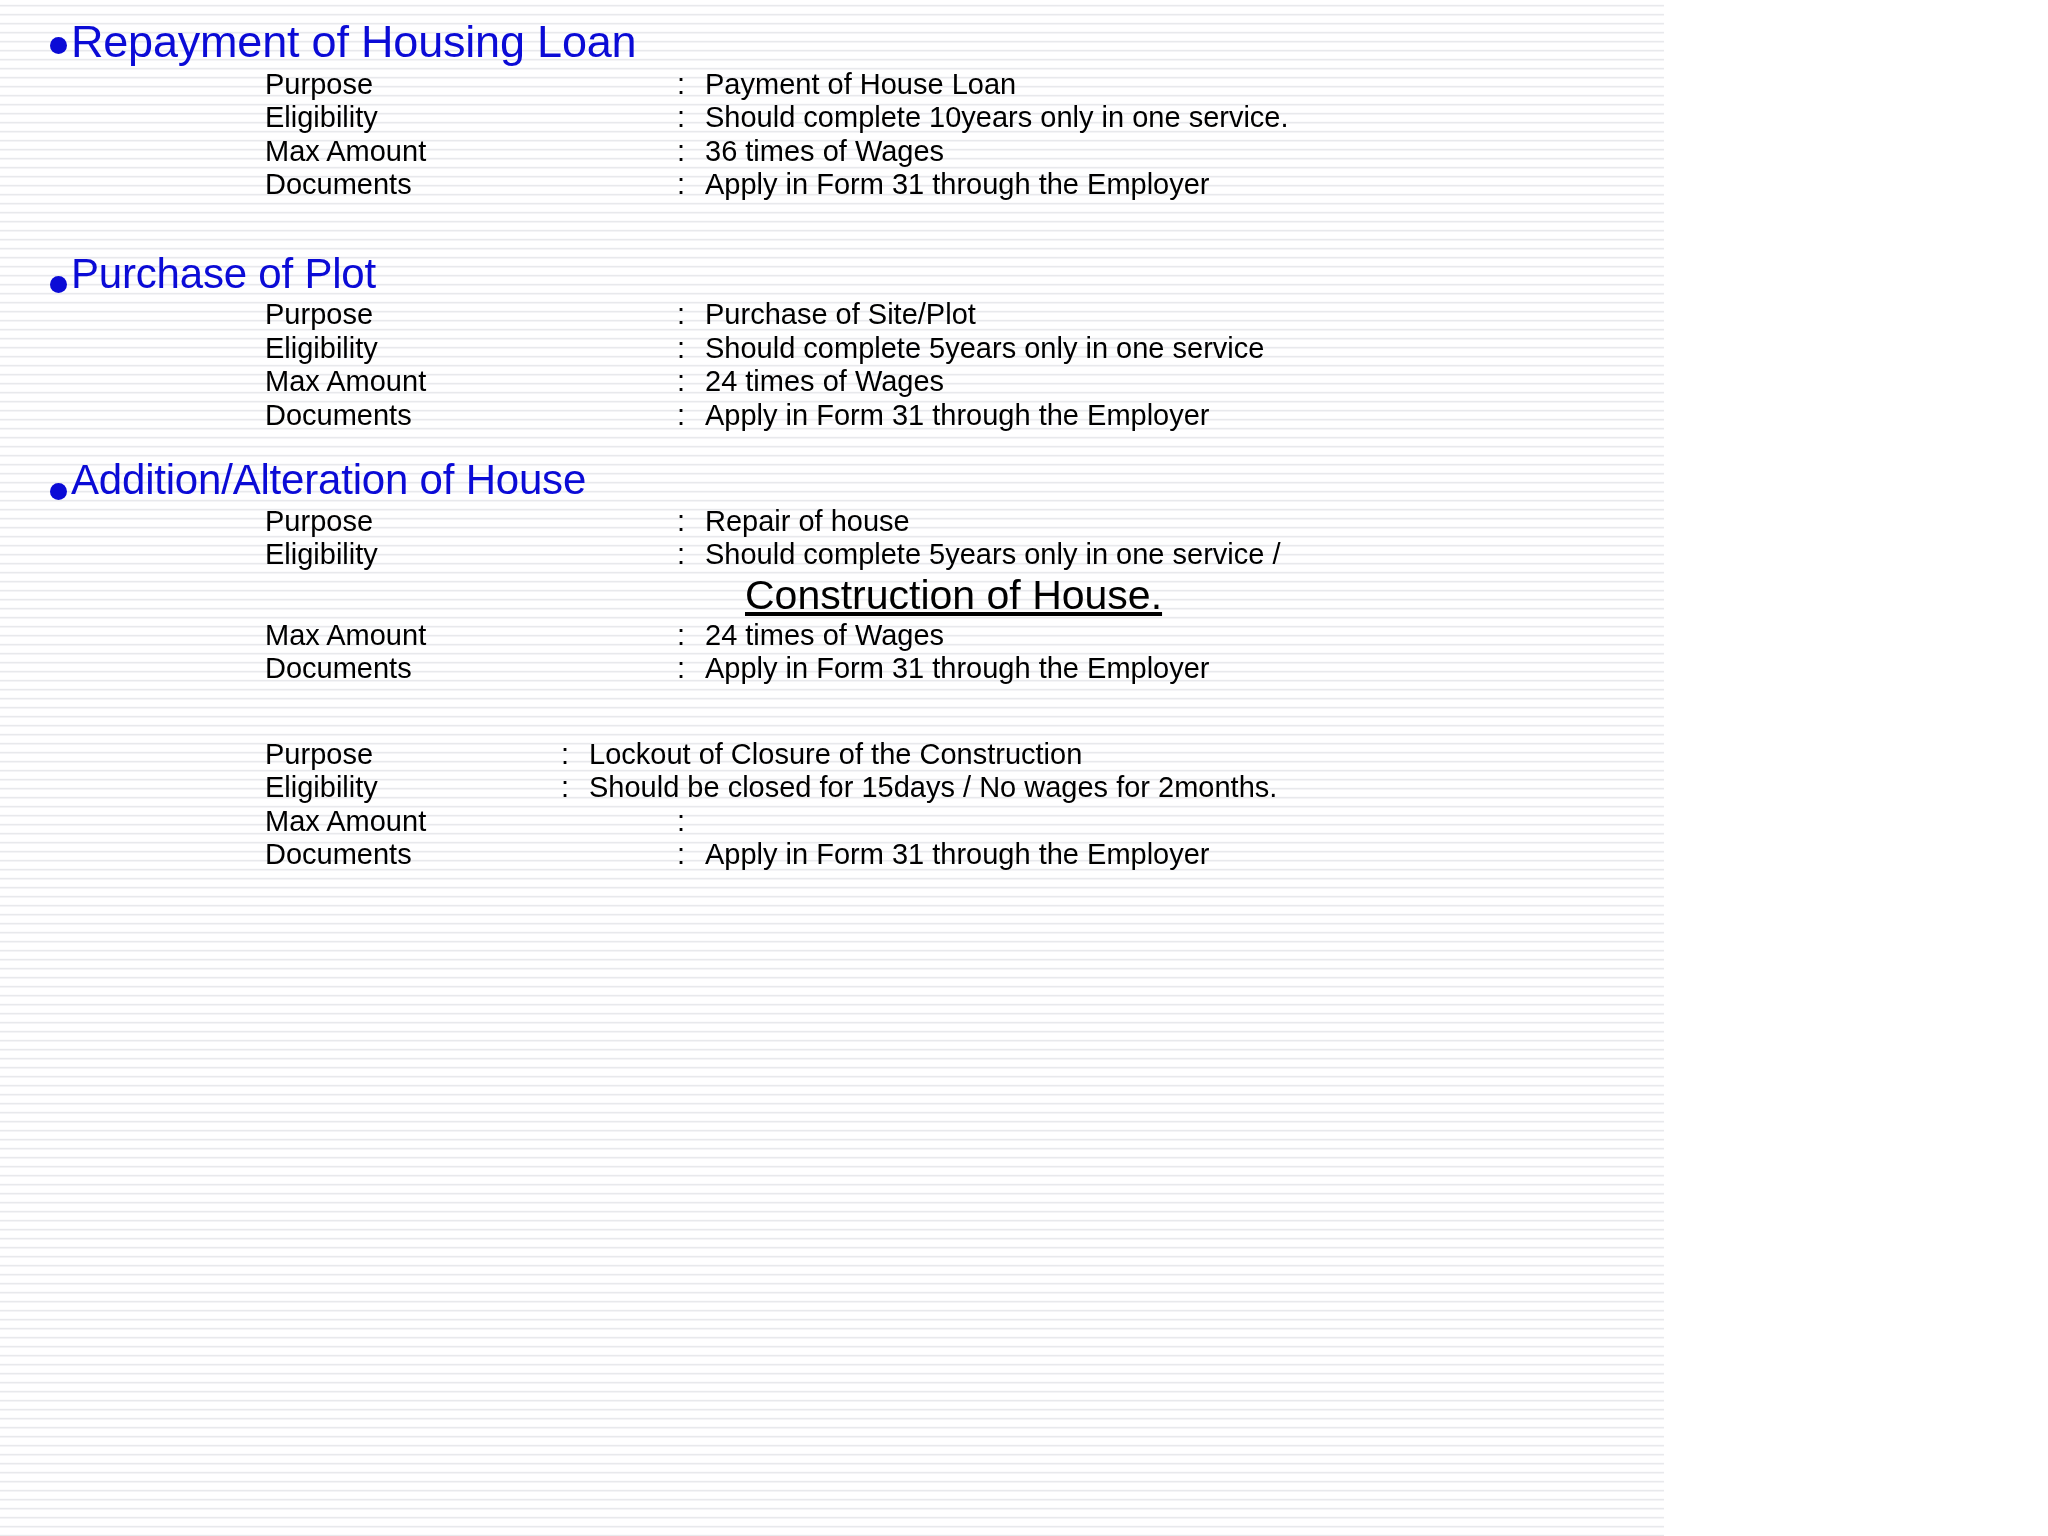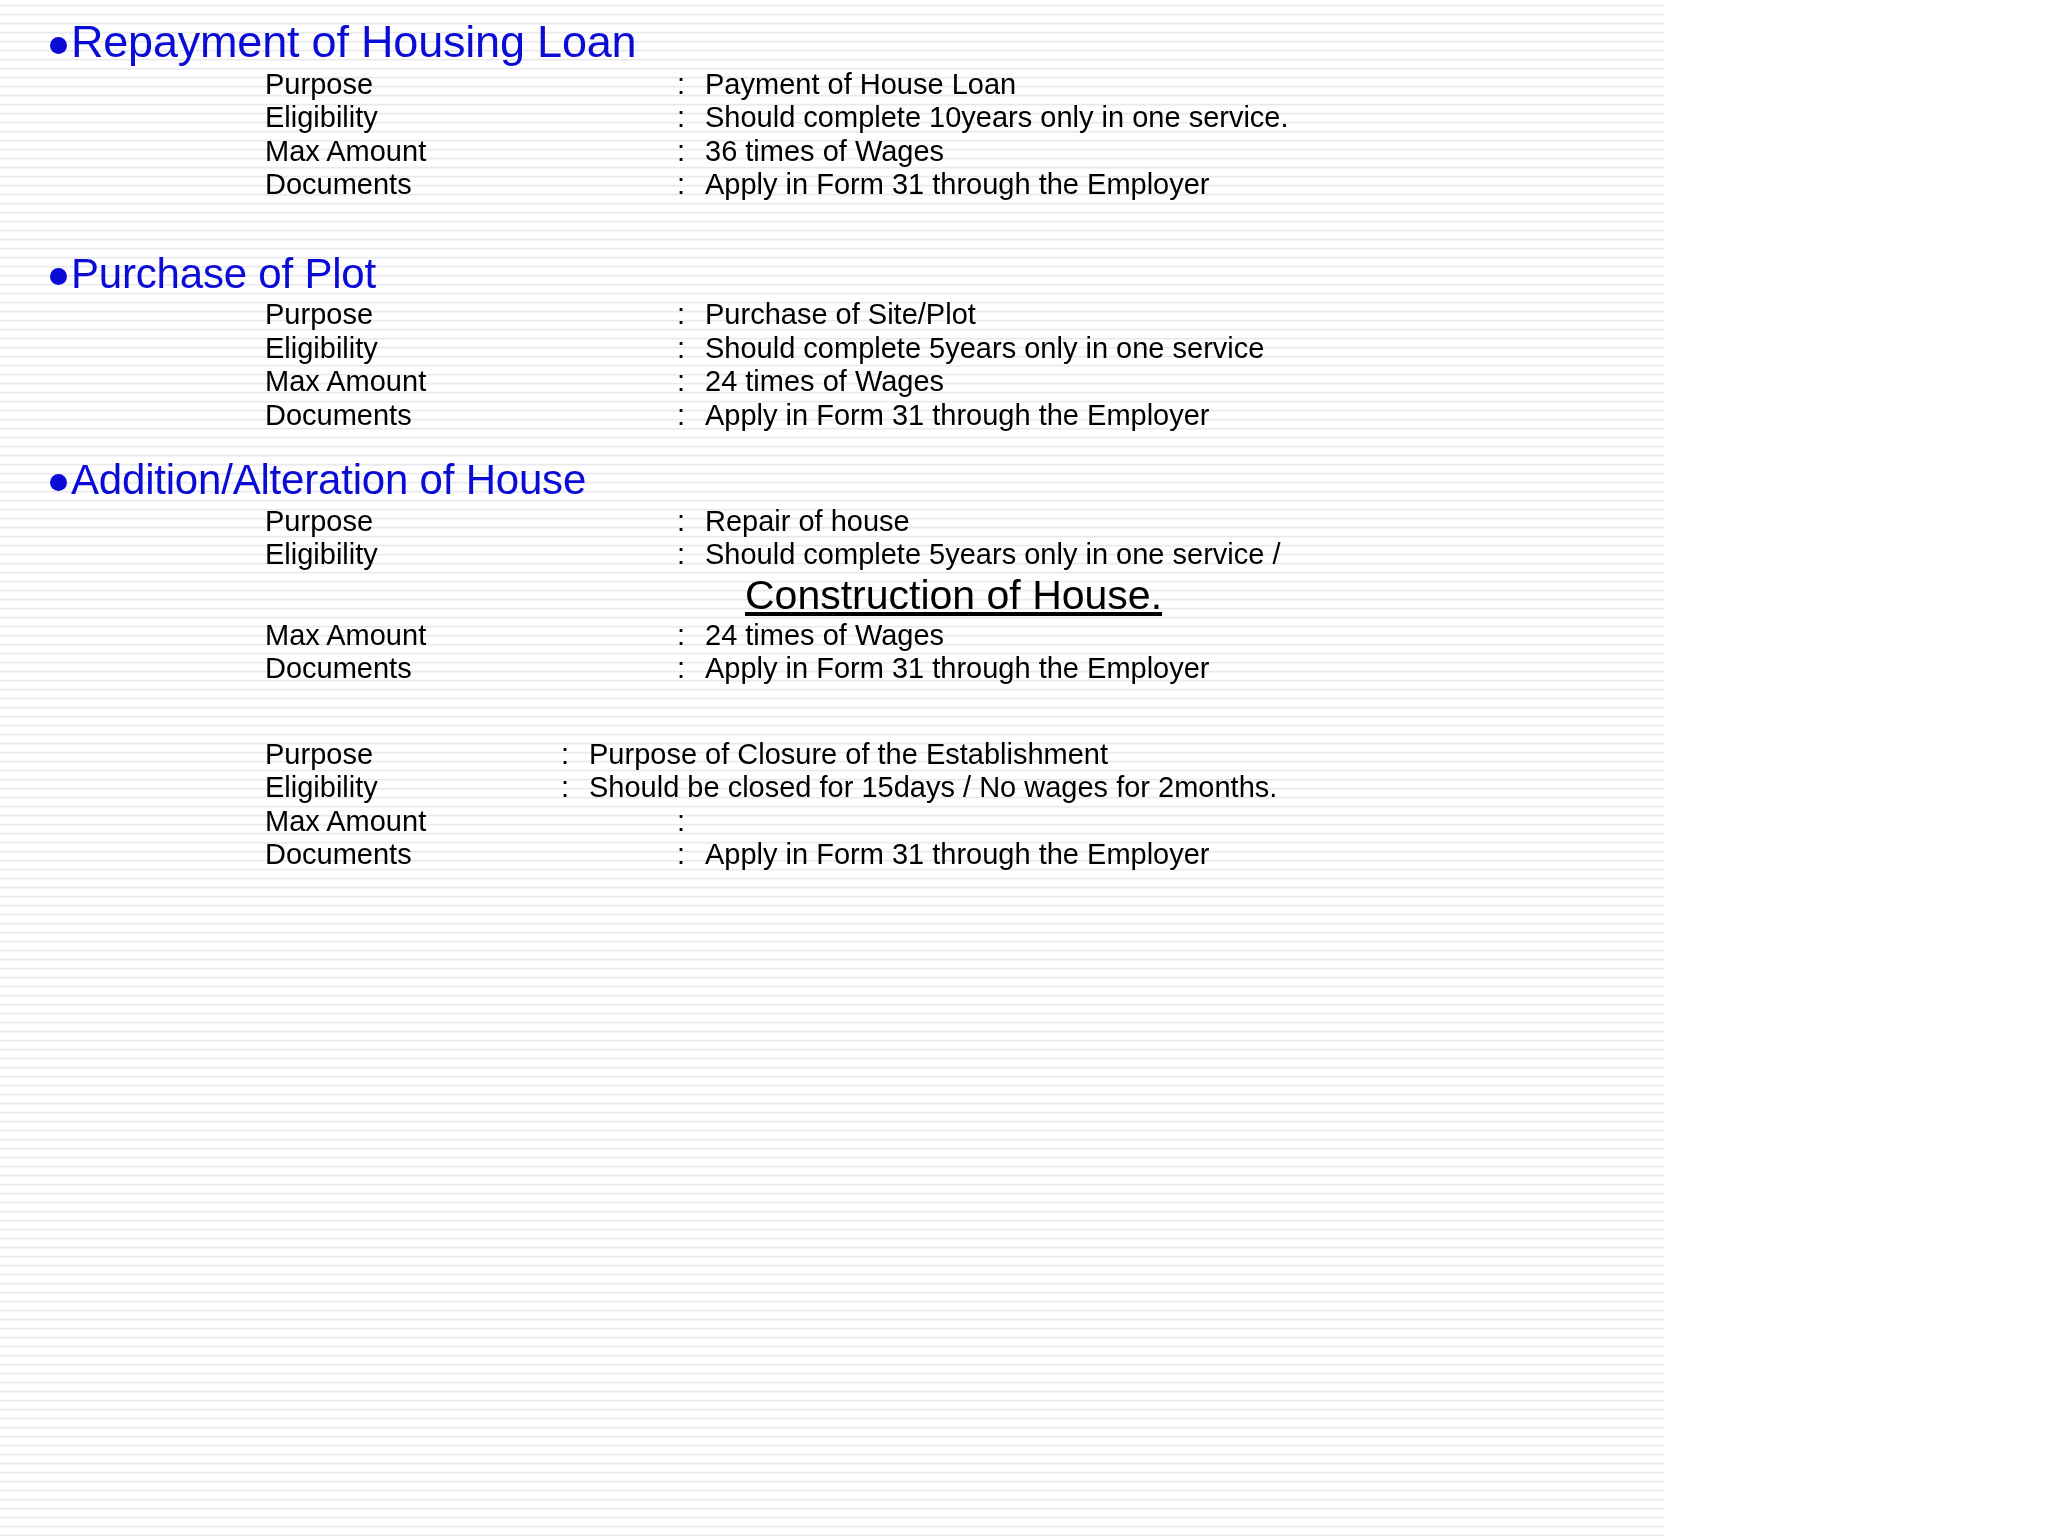--- a/index.html
+++ b/index.html
@@ -71,21 +71,21 @@
     flex: 0 0 auto;
     position: relative;
     top: -3px;
   }
 
   .section-heading .heading-text {
     display: inline-block;
   }
 
   
-  .section.sz-md .section-heading { font-size: 42px; }
+  .section.sz-md .section-heading { font-size: 42px; align-items: flex-end; }
   .section.sz-lg .section-heading { font-size: 45px; }
 
   
   .rows {
     margin-top: 2px;
     padding-left: 265px;
   }
 
   .row {
     display: flex;
@@ -227,21 +227,21 @@
       </div>
     </div>
 
     <div class="gap-block"></div>
 
     <div class="section sz-lg">
       <div class="rows">
         <div class="row tight">
           <span class="label">Purpose</span>
           <span class="colon">:</span>
-          <span class="value">Purpose of Closure of the Establishment</span>
+          <span class="value">Lockout of Closure of the Construction</span>
         </div>
         <div class="row tight">
           <span class="label">Eligibility</span>
           <span class="colon">:</span>
           <span class="value">Should be closed for 15days / No wages for 2months.</span>
         </div>
         <div class="row">
           <span class="label">Max Amount</span>
           <span class="colon">:</span>
         </div>

